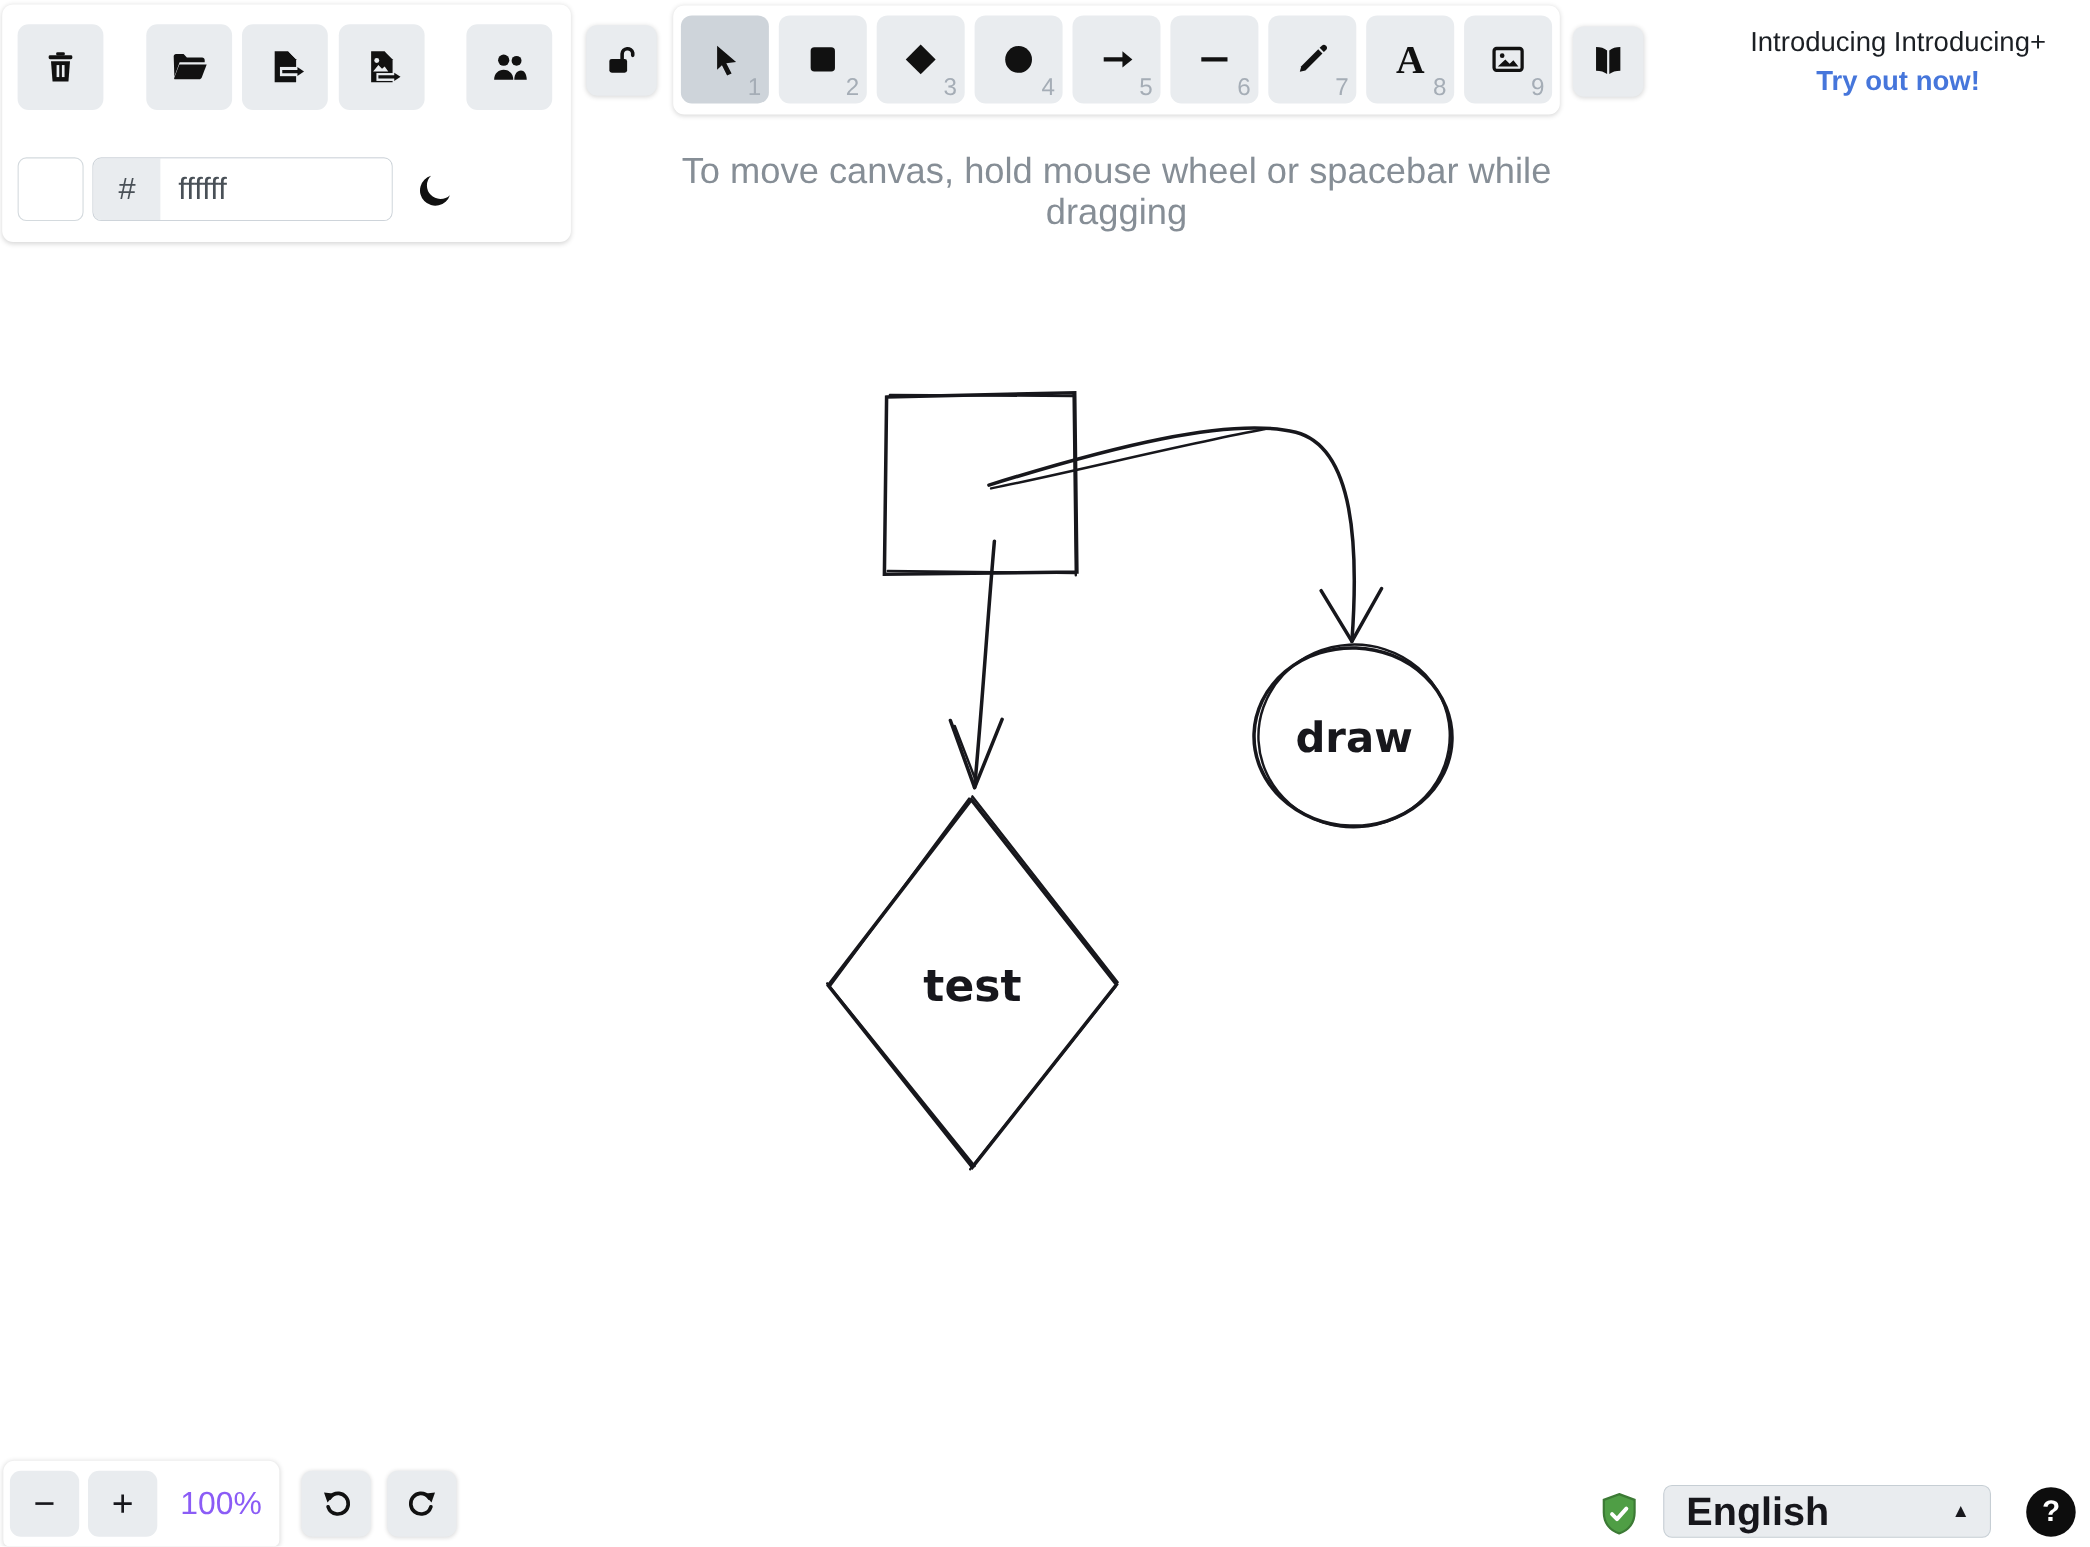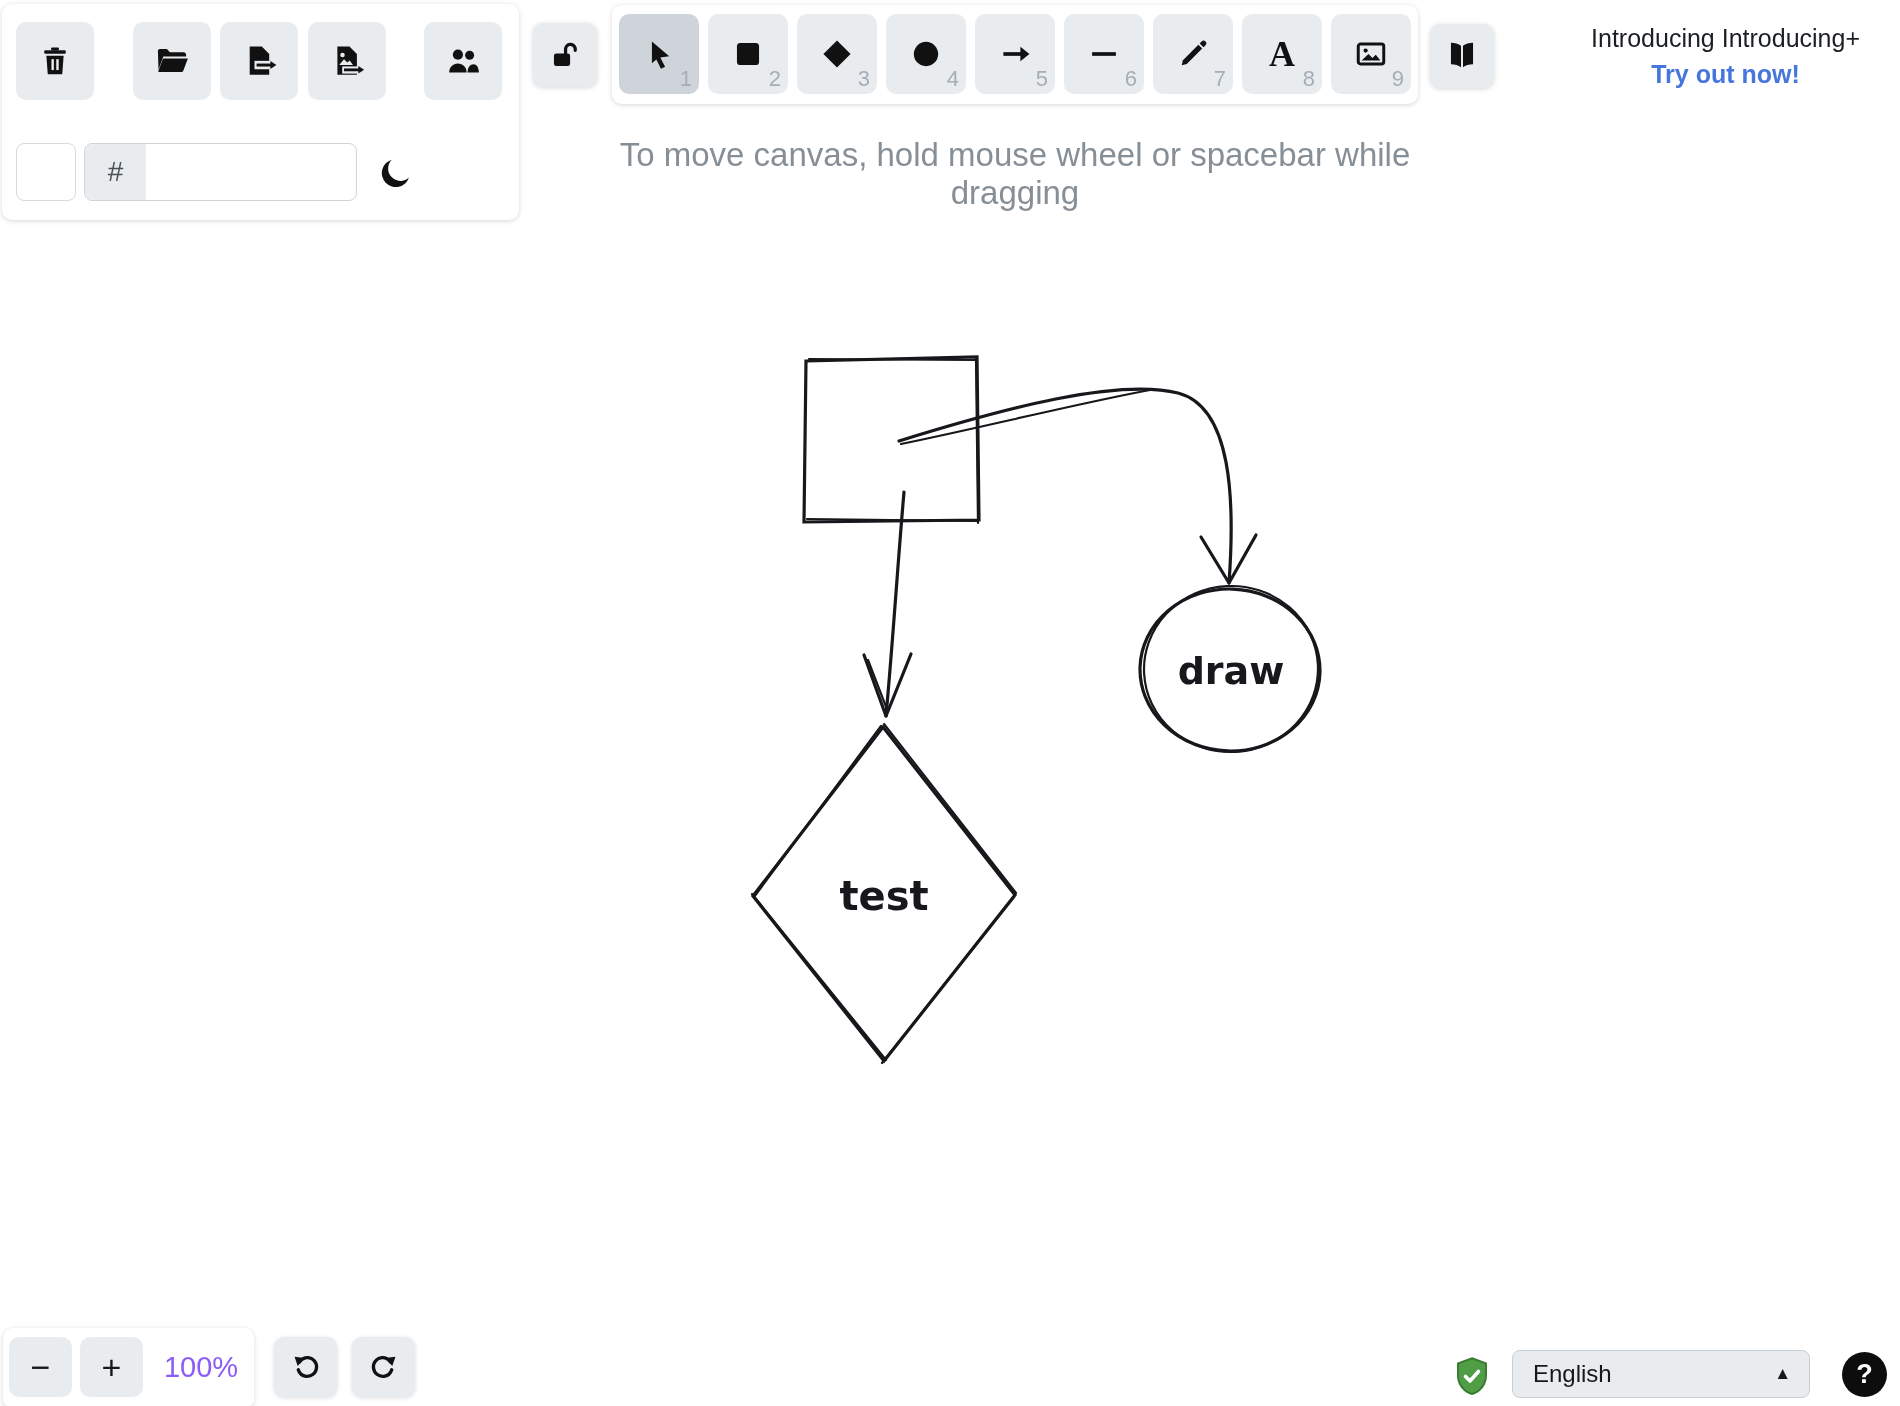--- a/index.html
+++ b/index.html
@@ -89,21 +89,21 @@
     border-radius:10px;box-shadow:0 1px 4px rgba(0,0,0,0.14);
     display:flex;align-items:center;justify-content:center;}
   #undo-btn{left:274px;} #redo-btn{left:352px;}
   
   #shield{position:absolute;left:1455px;top:1356px;}
   #lang-select{
     position:absolute;left:1512px;top:1350px;width:298px;height:48px;box-sizing:border-box;
     background:#e9ecef;border:1px solid #c6ced4;border-radius:8px;
     display:flex;align-items:center;cursor:pointer;
   }
-  #lang-label{font-size:24px;color:#17171c;padding-left:20px;flex:1;}
+  #lang-label{font-size:36px;color:#17171c;padding-left:20px;flex:1;font-weight:bold;}
   #lang-caret{font-size:17px;color:#17171c;padding-right:18px;}
   #help-btn{
     position:absolute;left:1842px;top:1352px;width:45px;height:45px;border-radius:50%;
     background:#0d0d0d;color:#ffffff;display:flex;align-items:center;justify-content:center;
     font-size:27px;font-weight:700;
   }
 </style>
 </head>
 <body>
 
@@ -180,20 +180,21 @@
       <circle cx="8.6" cy="7.8" r="3.4" fill="#111"></circle>
       <path d="M2.8 19.6 C2.8 15.9 5.4 13.6 8.6 13.6 C11.8 13.6 14.4 15.9 14.4 19.6 Z" fill="#111"></path>
       <circle cx="16.4" cy="8.2" r="3" fill="#111"></circle>
       <path d="M15 19.6 C15 16.4 16.7 14.1 19.1 14.1 C21 14.1 22.4 16 22.6 19.6 Z" fill="#111"></path>
     </svg>
   </button>
 
   <div id="bg-swatch"></div>
   <div id="bg-input-group">
     <div id="bg-hash">#</div>
+    <input id="bg-hex" spellcheck="false" value="ffffff" style="">
   </div>
   <button id="theme-toggle">
     <svg width="38" height="38" viewBox="0 0 24 24">
       <path d="M20.2 14.8 A 8.8 8.8 0 1 1 9.4 3.6 A 7.2 7.2 0 0 0 20.2 14.8 Z" fill="#111"></path>
     </svg>
   </button>
 </div>
 
 <button id="lock-btn">
   <svg width="34" height="34" viewBox="0 0 24 24">

